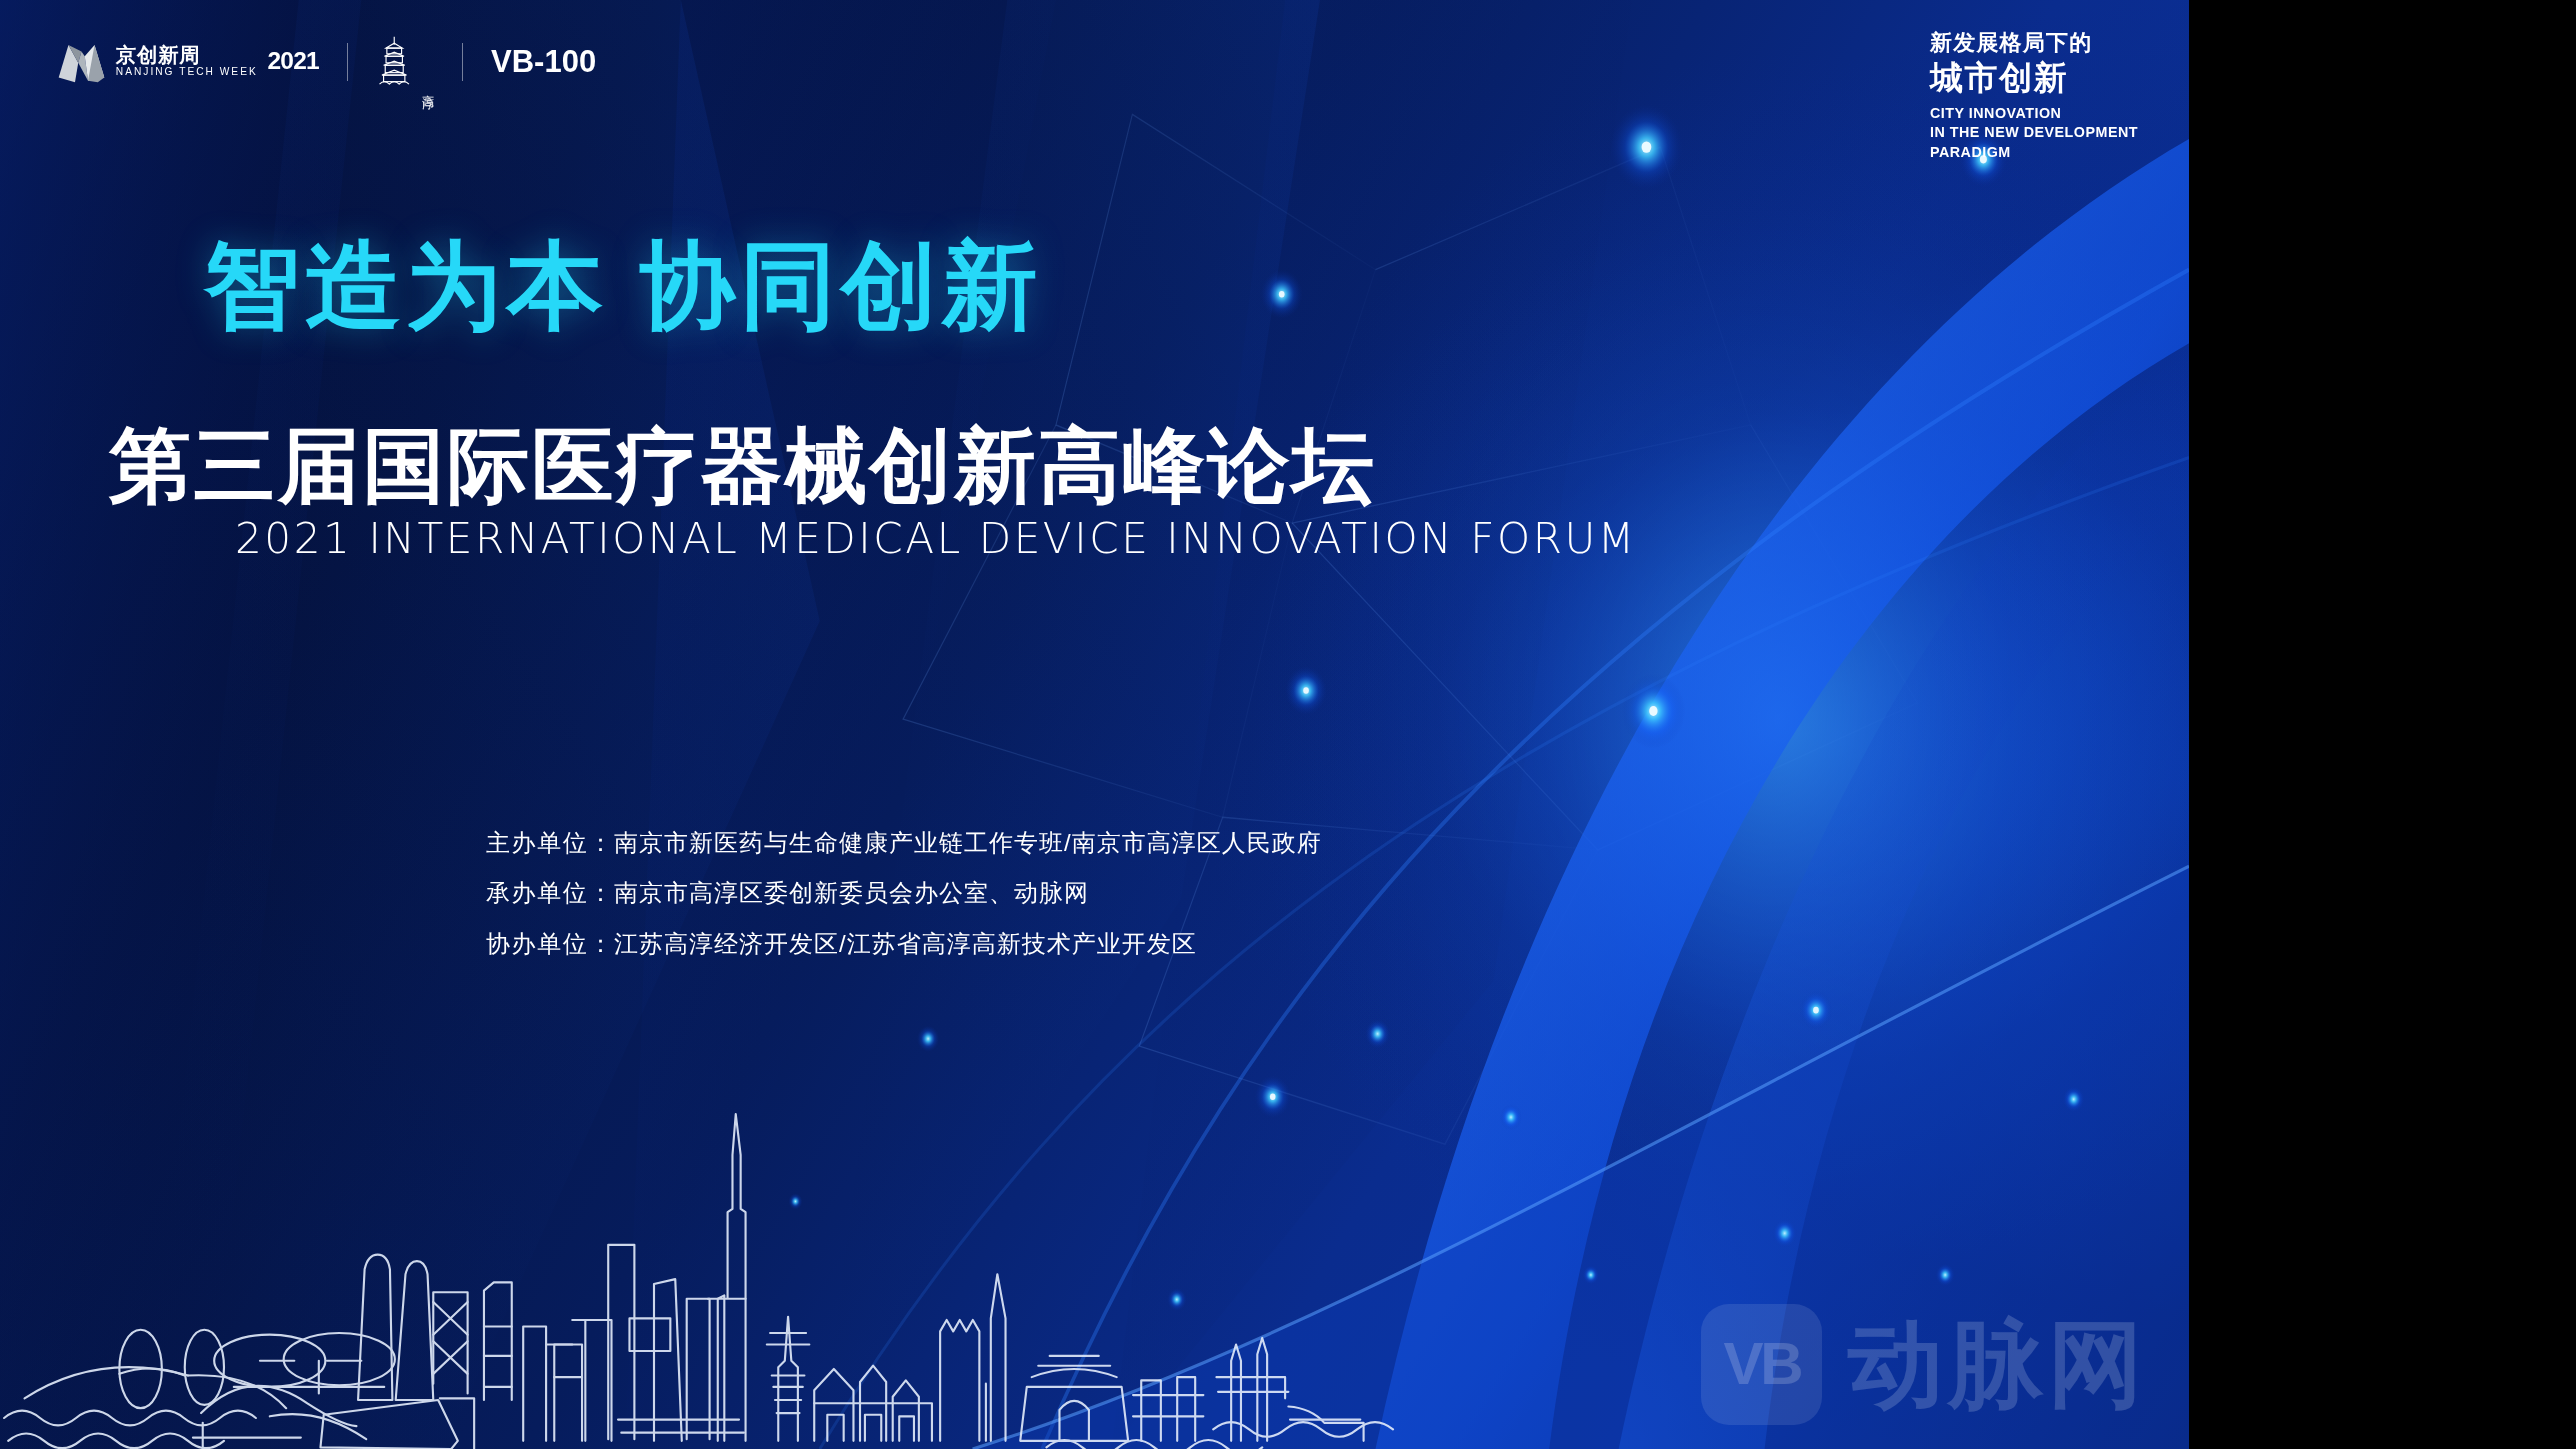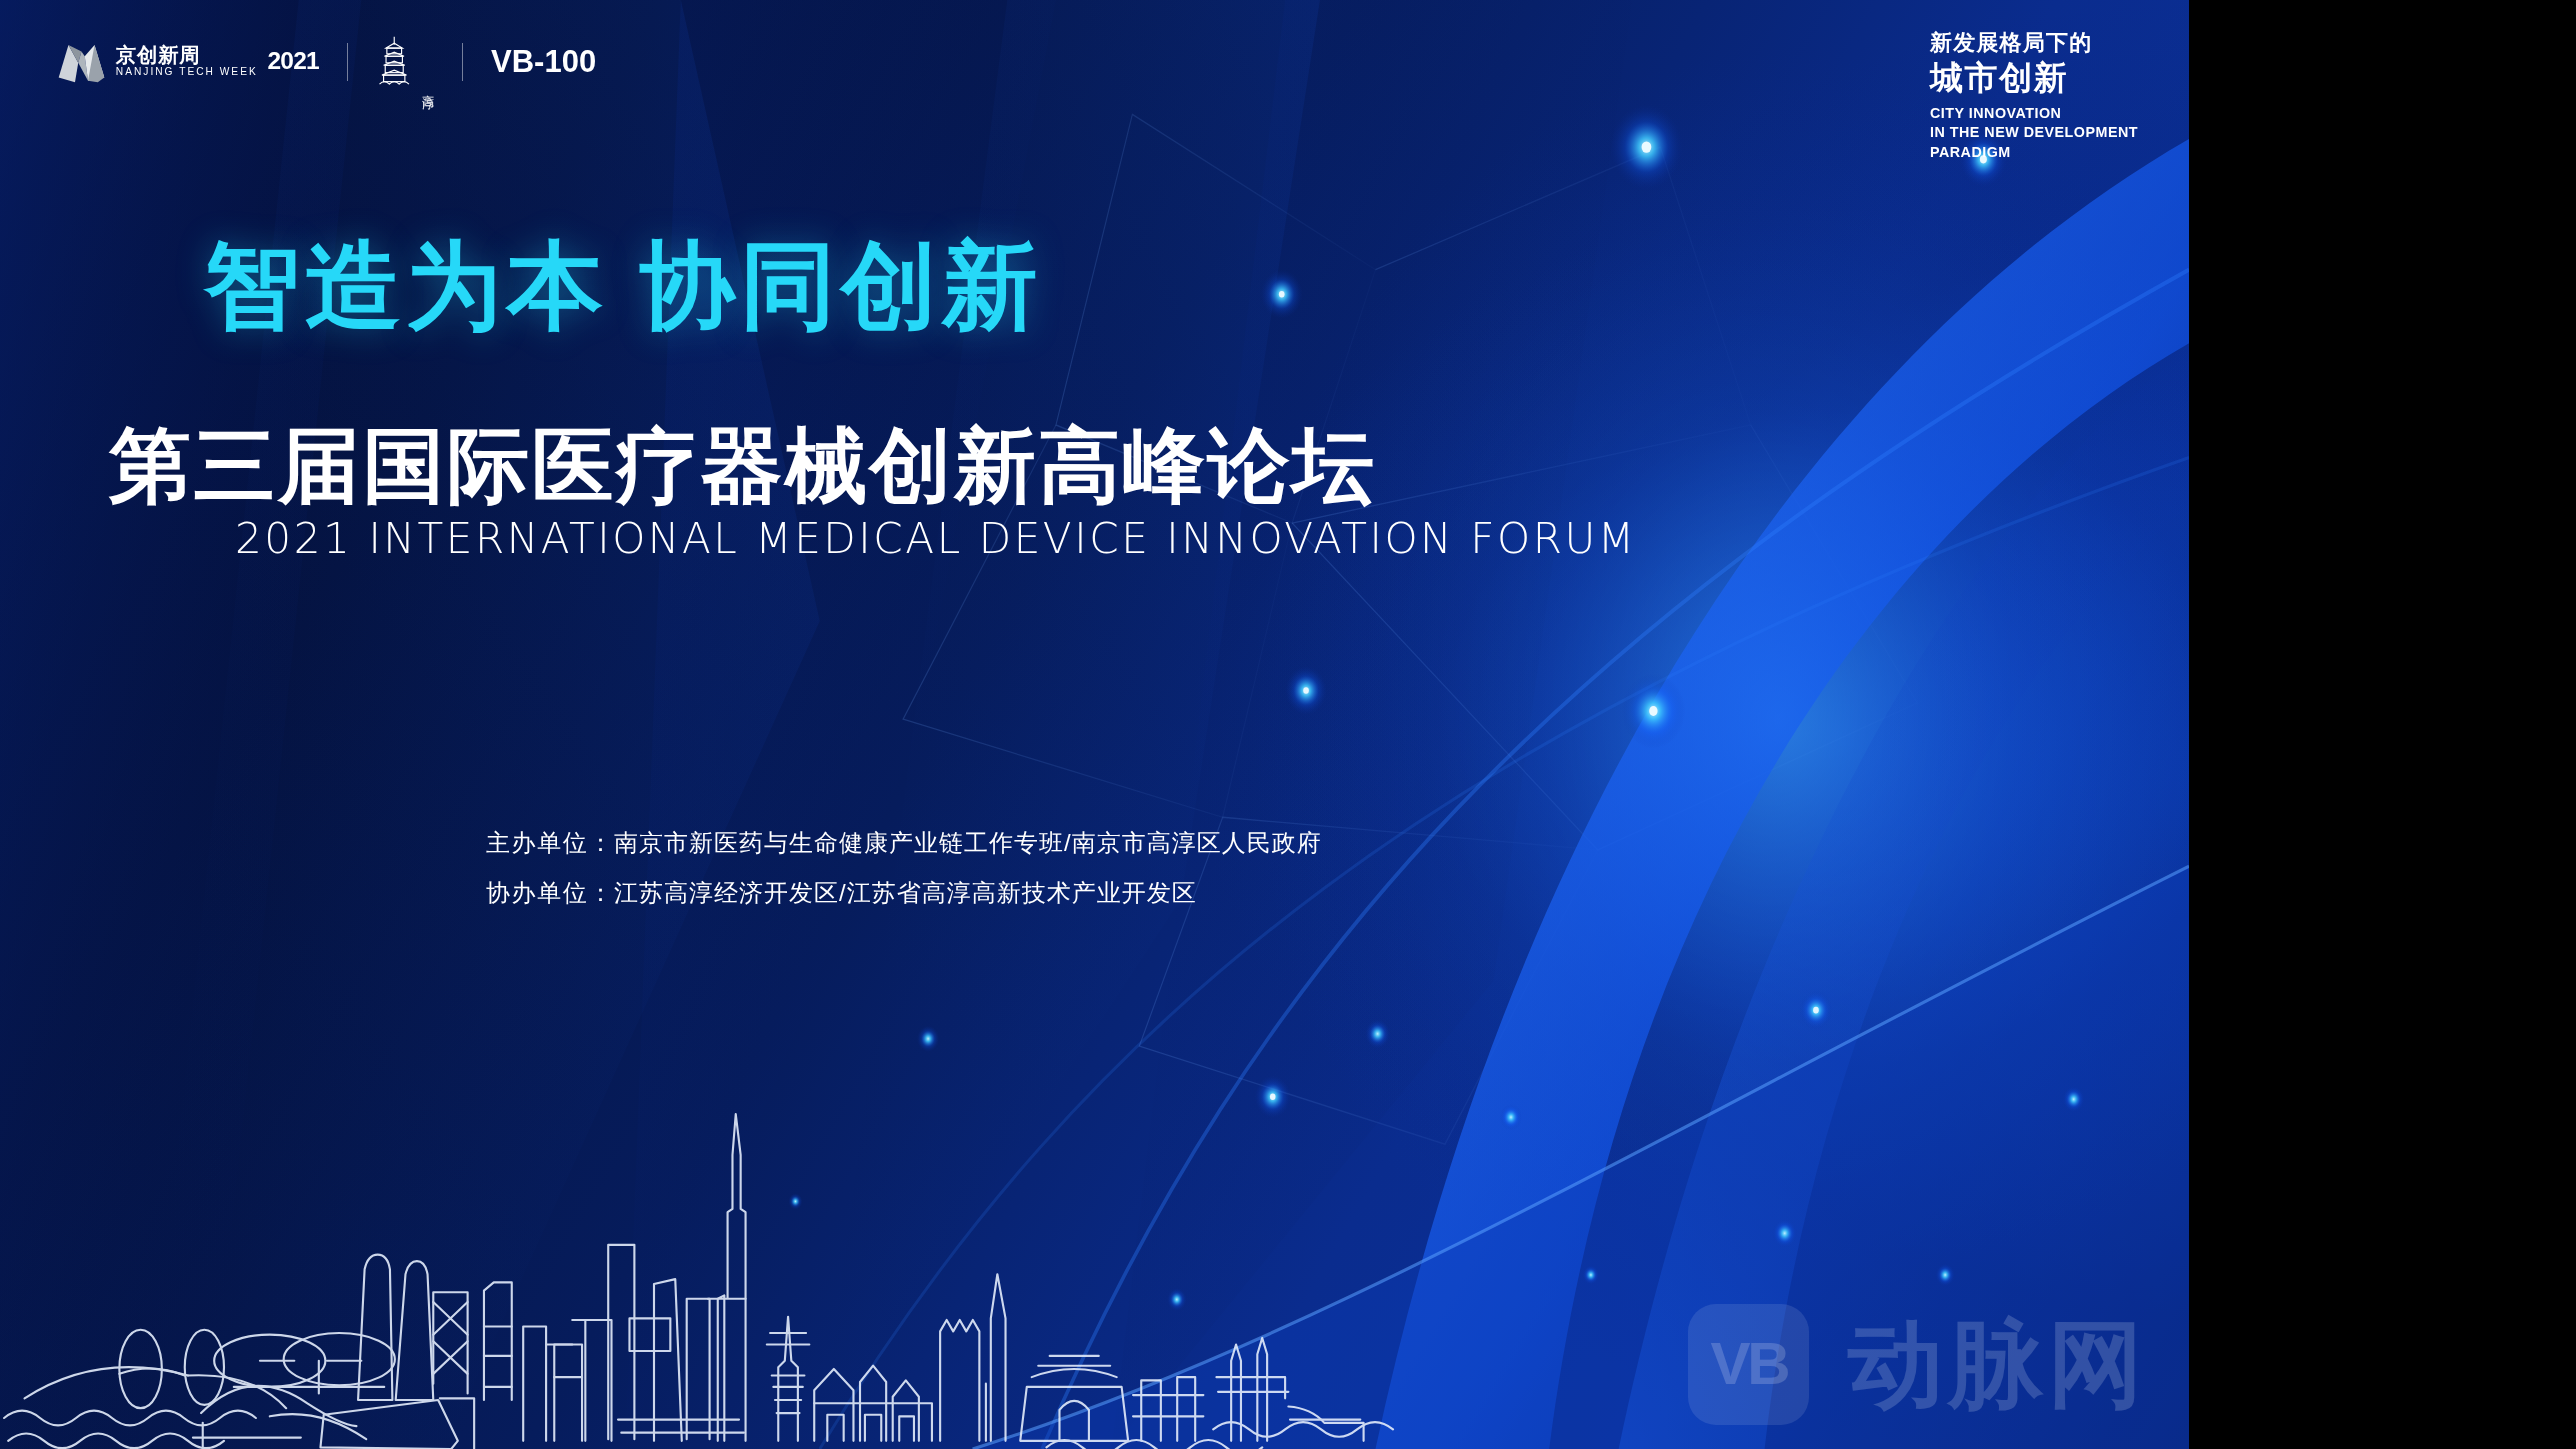--- a/index.html
+++ b/index.html
@@ -65,21 +65,21 @@
 
   
   .orgs{position:absolute;left:486px;top:818px;}
   .org-line{font-size:24px;color:#ffffff;letter-spacing:1px;line-height:2.1;white-space:nowrap;}
   .org-line .lbl{letter-spacing:1.6px;}
 
   
   .skyline{position:absolute;left:0;bottom:0;width:1962px;height:392px;}
 
   
-  .watermark{position:absolute;right:41px;bottom:24.5px;display:flex;align-items:center;gap:39px;opacity:0.40;margin-top:25px;}
+  .watermark{position:absolute;right:41px;bottom:24.5px;display:flex;align-items:center;gap:26px;opacity:0.40;margin-top:25px;}
   .wm-icon{width:121px;height:121px;border-radius:28px;background:rgba(220,230,245,0.30);display:flex;align-items:center;justify-content:center;}
   .wm-icon-text{font-size:60px;font-weight:bold;color:rgba(255,255,255,0.55);letter-spacing:-3.3px;line-height:1;}
   .wm-text{font-size:95px;font-weight:bold;color:rgba(216,228,245,0.50);letter-spacing:4.9px;line-height:1;}
 </style>
 </head>
 <body>
 
 <div class="stage">
 
   <svg class="bgsvg" viewBox="0 0 3151 1773" preserveAspectRatio="none">
@@ -224,20 +224,23 @@
   <div class="headline">智造为本 协同创新</div>
   <div class="subtitle-cn">第三届国际医疗器械创新高峰论坛</div>
   <div class="subtitle-en">2021 INTERNATIONAL MEDICAL DEVICE INNOVATION FORUM</div>
 
 
   <div class="orgs">
     <div class="org-line">
       <span class="lbl">主办单位：</span><span>南京市新医药与生命健康产业链工作专班/南京市高淳区人民政府</span>
     </div>
     <div class="org-line">
+      <span class="lbl">承办单位：</span><span>南京市高淳区委创新委员会办公室、动脉网</span>
+    </div>
+    <div class="org-line">
       <span class="lbl">协办单位：</span><span>江苏高淳经济开发区/江苏省高淳高新技术产业开发区</span>
     </div>
   </div>
 
   <svg class="skyline" viewBox="0 0 2400 480" preserveAspectRatio="none">
     <g stroke="#e3ecfb" stroke-width="2.6" fill="none" stroke-linejoin="round" stroke-linecap="round" opacity="0.9">
 
       <path d="M5 442 q22 -18 44 0 q22 18 44 0 q22 -18 44 0 q22 18 44 0 q22 -18 44 0 q22 18 44 0 q22 -18 44 0"></path>
       <path d="M10 470 q22 -18 44 0 q22 18 44 0 q22 -18 44 0 q22 18 44 0 q22 -18 44 0 q22 18 44 0"></path>
 

